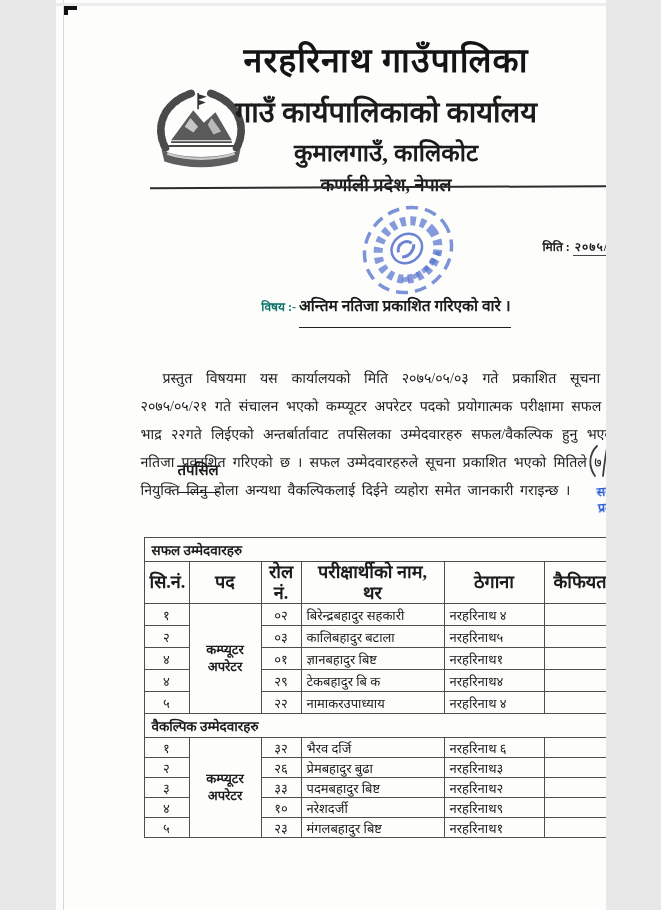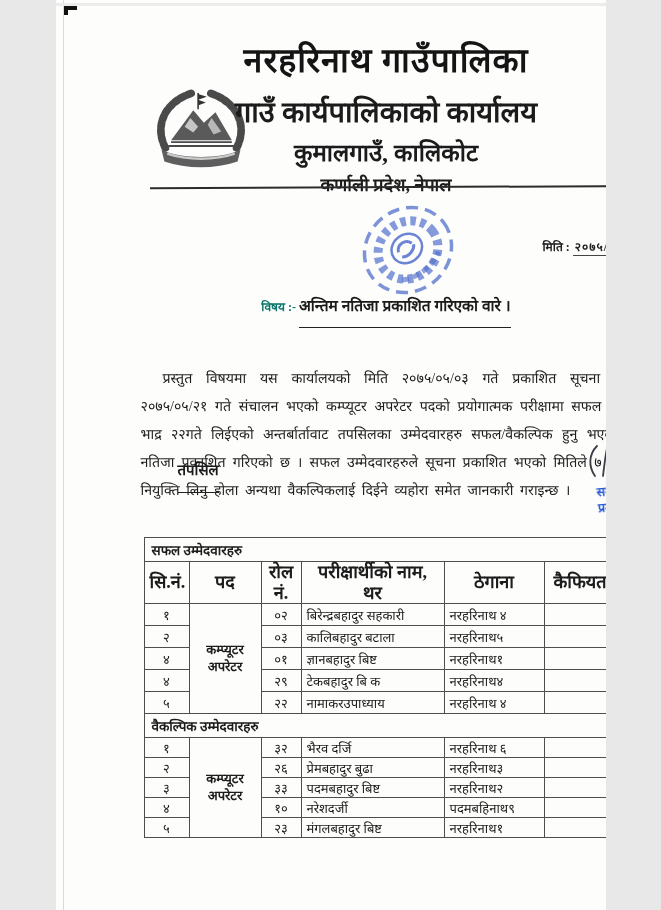--- a/index.html
+++ b/index.html
@@ -229,21 +229,21 @@
         <td class="c">३</td>
         <td class="c">३३</td>
         <td class="name">पदमबहादुर बिष्ट</td>
         <td class="addr">नरहरिनाथ२</td>
         <td></td>
       </tr>
       <tr class="row2">
         <td class="c">४</td>
         <td class="c">१०</td>
         <td class="name">नरेशदर्जी</td>
-        <td class="addr">पदमबहिनाथ९</td>
+        <td class="addr">नरहरिनाथ९</td>
         <td></td>
       </tr>
       <tr class="row2">
         <td class="c">५</td>
         <td class="c">२३</td>
         <td class="name">मंगलबहादुर बिष्ट</td>
         <td class="addr">नरहरिनाथ१</td>
         <td></td>
       </tr>
     </tbody>

